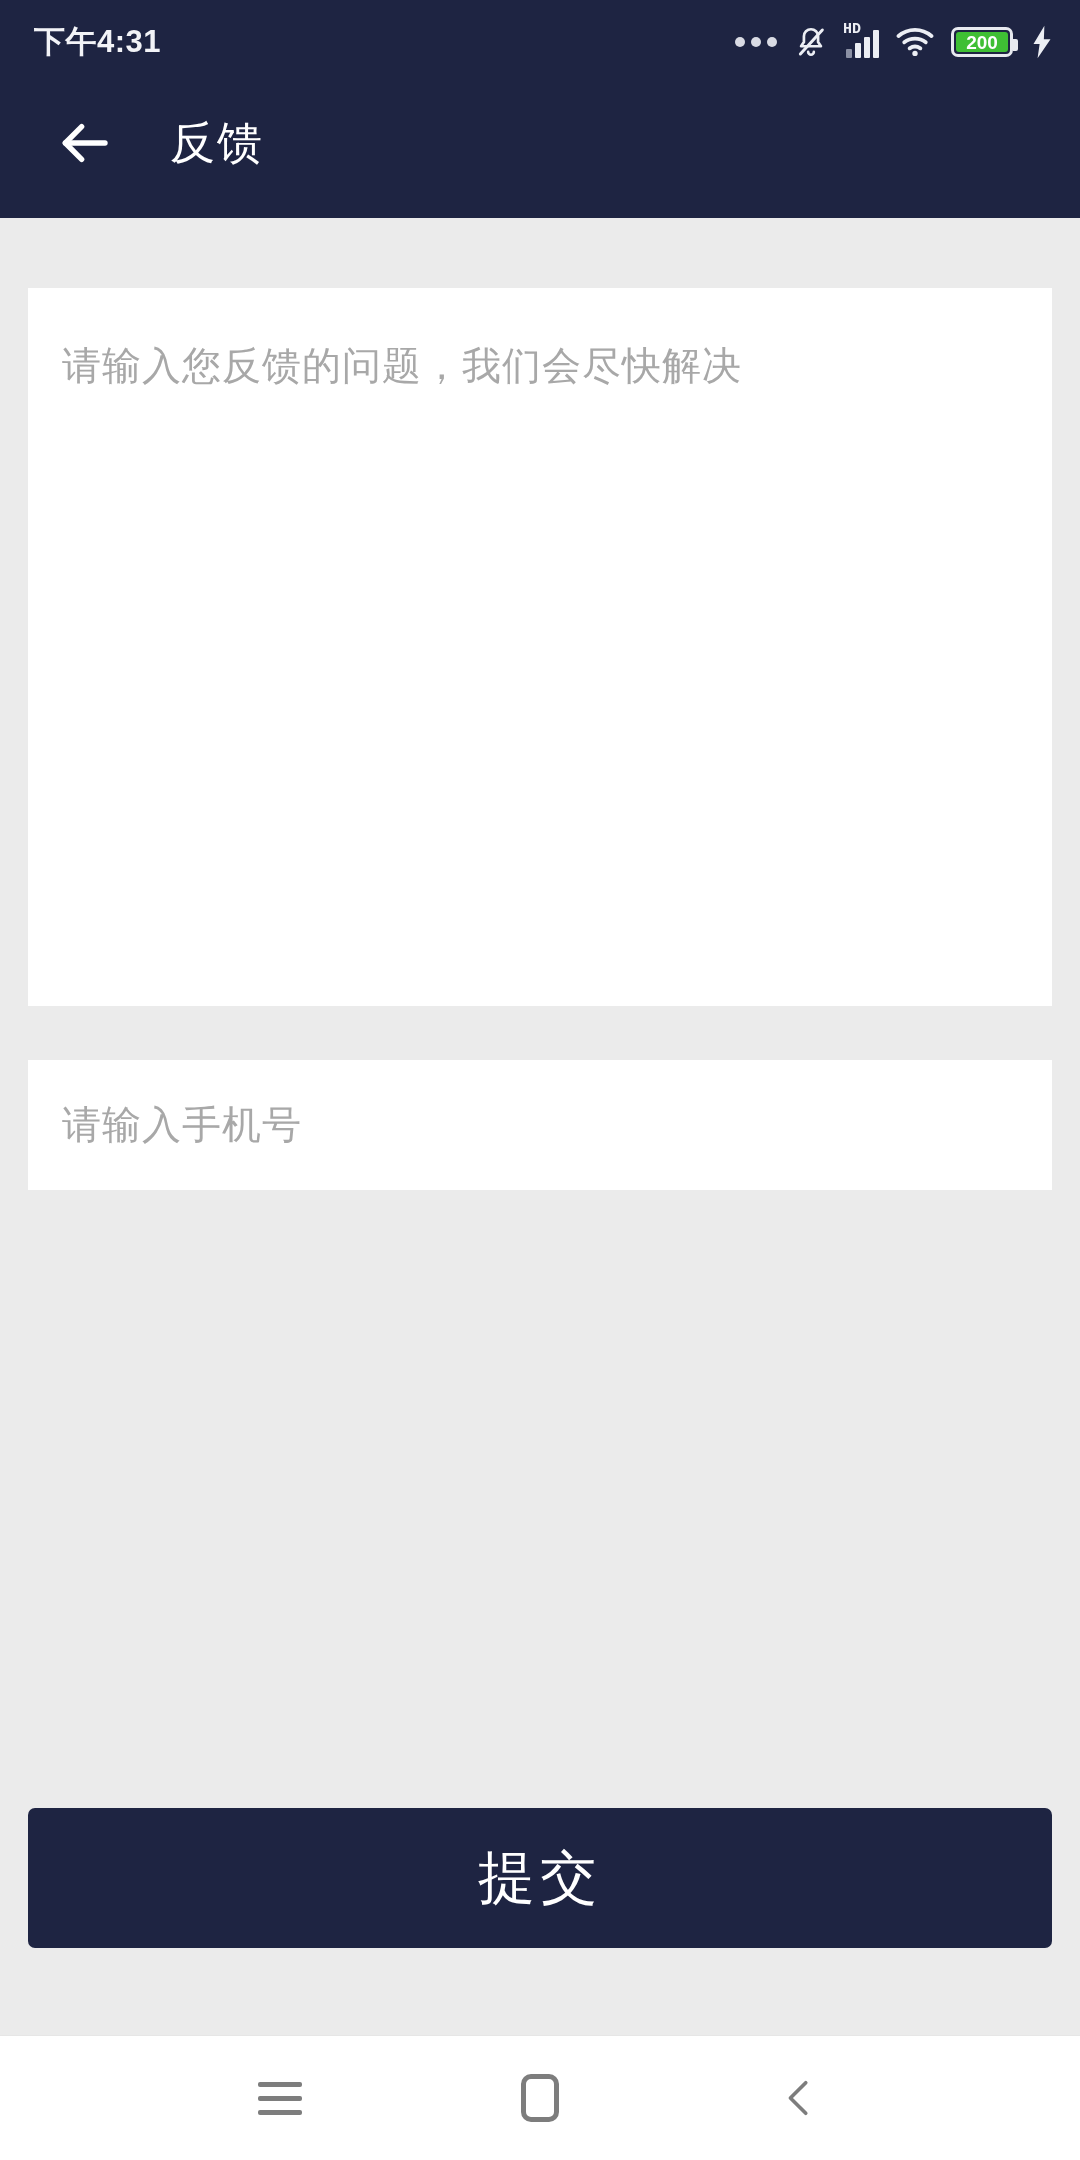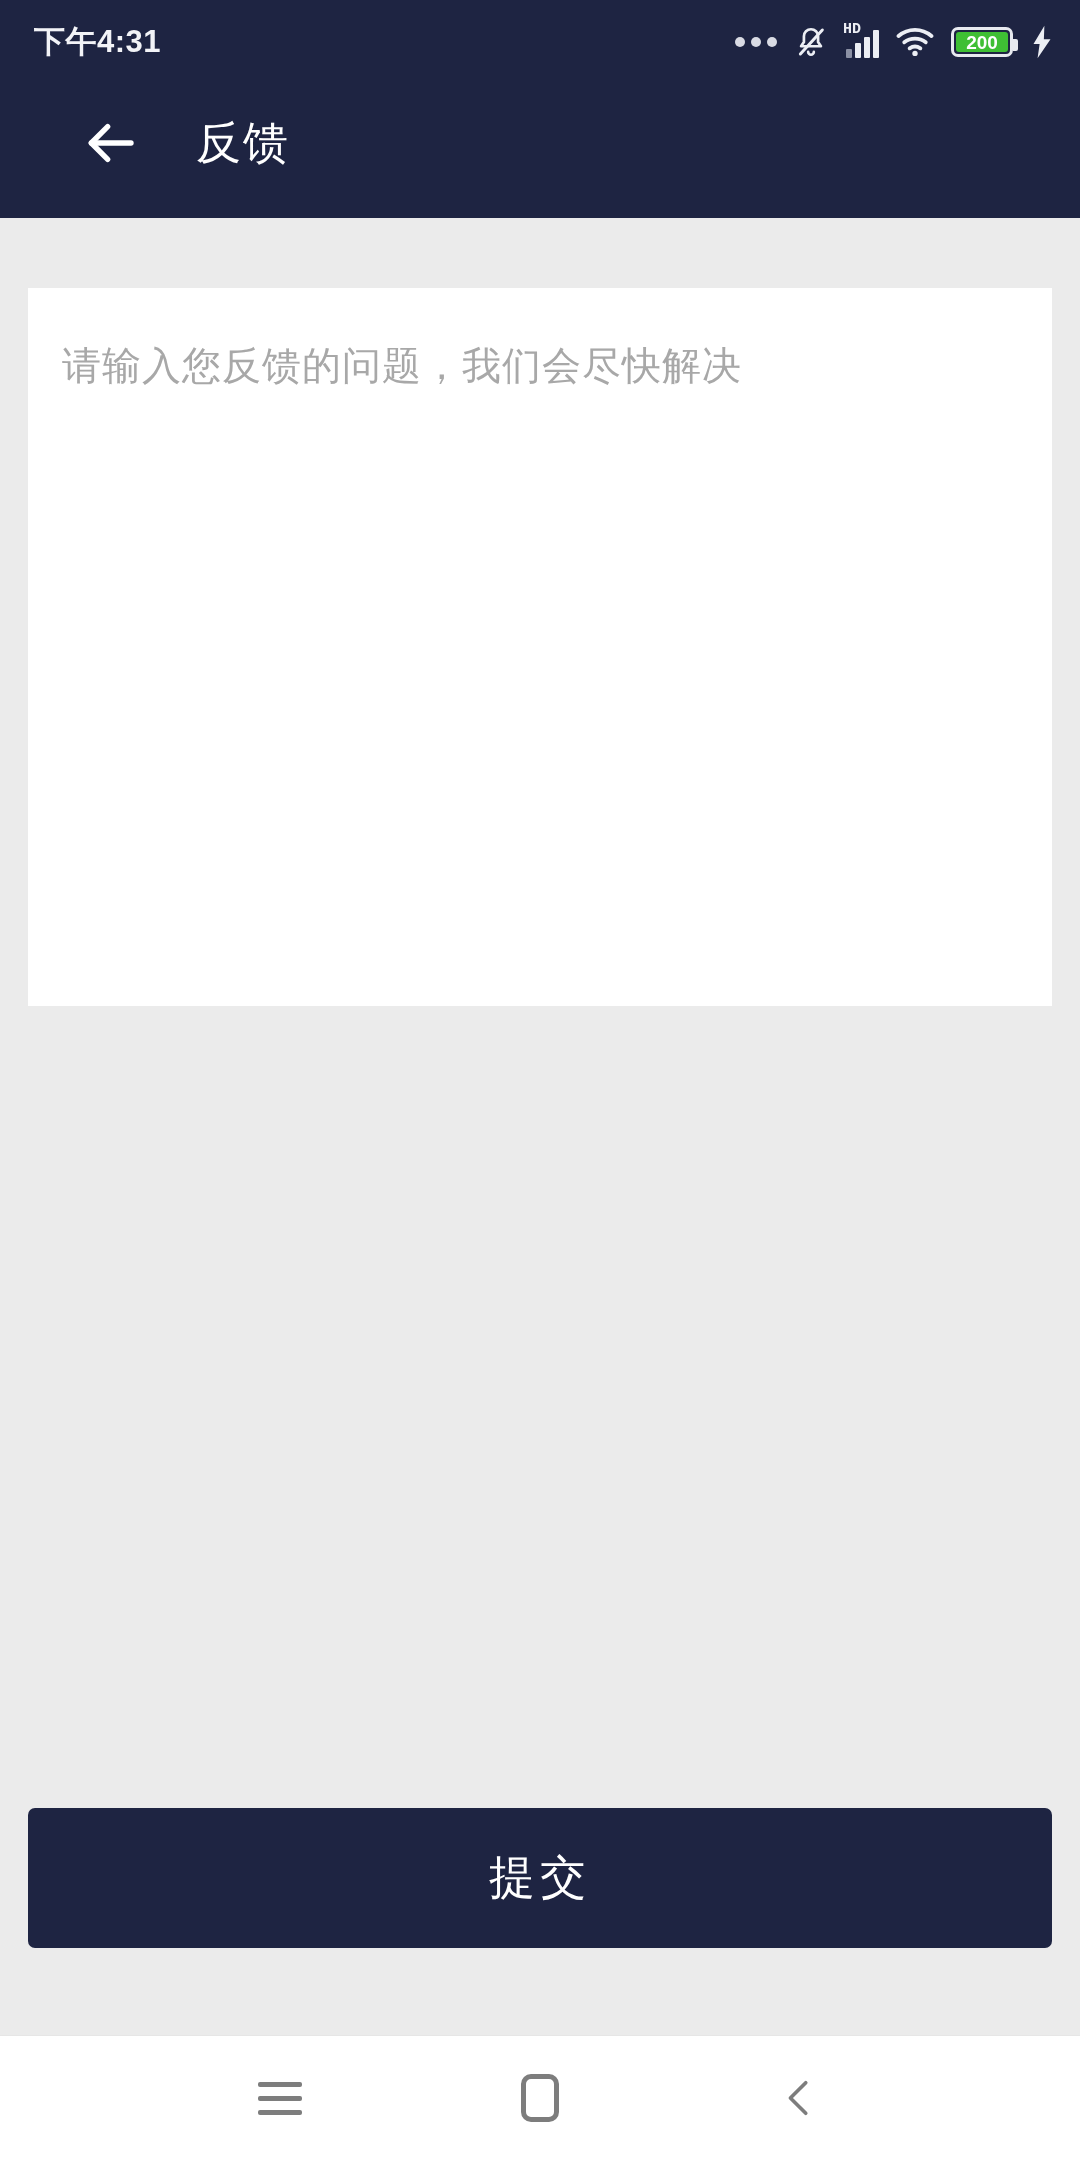--- a/index.html
+++ b/index.html
@@ -59,21 +59,21 @@
   }
   .battery .lvl {
     position:relative; color:#ffffff; font-size:19px; font-weight:bold;
     line-height:1; z-index:2;
   }
 
   
   .appbar {
     height:150px; background:#1e2442;
     display:flex; align-items:center;
-    padding-left:74px; flex:0 0 auto;
+    padding-left:48px; flex:0 0 auto;
   }
   .back-btn {
     width:72px; height:72px;
     display:flex; align-items:center; justify-content:center;
     cursor:pointer;
   }
   .appbar-title {
     color:#ffffff; font-size:45px; font-weight:500;
     margin-left:50px; letter-spacing:2px;
   }
@@ -99,21 +99,21 @@
   }
 
   .submit-btn {
     position:absolute; left:28px; right:28px;
     top:1590px; height:140px;
     background:#1e2442; border-radius:7px;
     display:flex; align-items:center; justify-content:center;
     cursor:pointer;
   }
   .submit-label {
-    color:#ffffff; font-size:46px; font-weight:500; letter-spacing:5px;
+    color:#ffffff; font-size:57px; font-weight:500; letter-spacing:5px;
   }
 
   
   .navbar {
     height:125px; background:#ffffff;
     border-top:1px solid #e6e6e6;
     display:flex; align-items:center; justify-content:space-around;
     padding:0 150px; flex:0 0 auto;
   }
   .nav-btn {
@@ -193,20 +193,23 @@
     </div>
     <div class="appbar-title">反馈</div>
   </div>
 
   <div class="content">
 
     <div class="card feedback-card">
       <div class="ta-placeholder">请输入您反馈的问题，我们会尽快解决</div>
     </div>
 
+    <div class="card phone-card">
+      <div class="phone-placeholder">请输入手机号</div>
+    </div>
 
     <div class="submit-btn">
       <span class="submit-label">提交</span>
     </div>
 
   </div>
 
   <div class="navbar">
 
     <div class="nav-btn">

